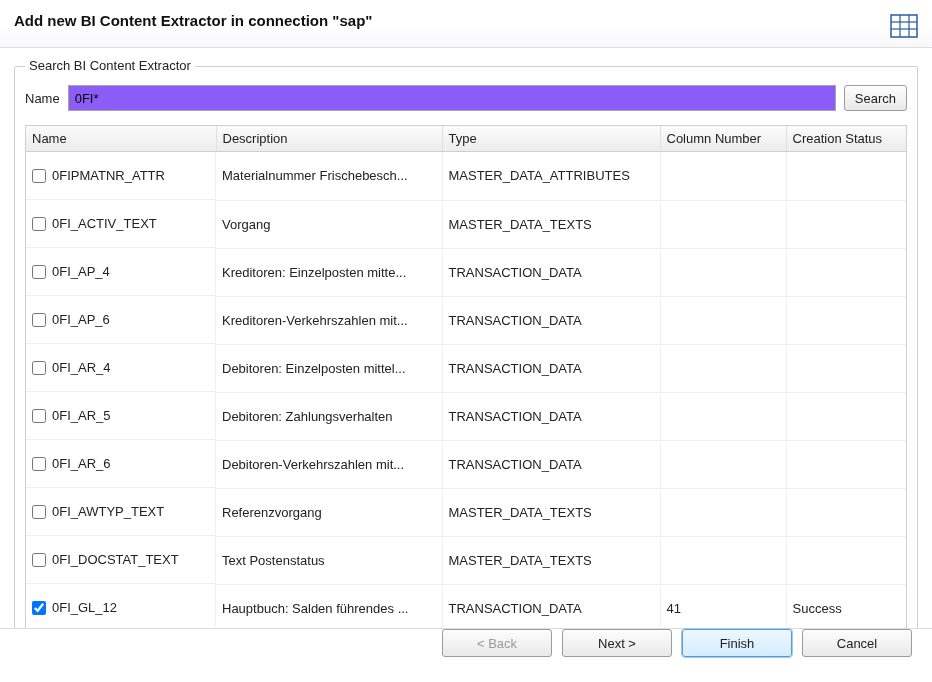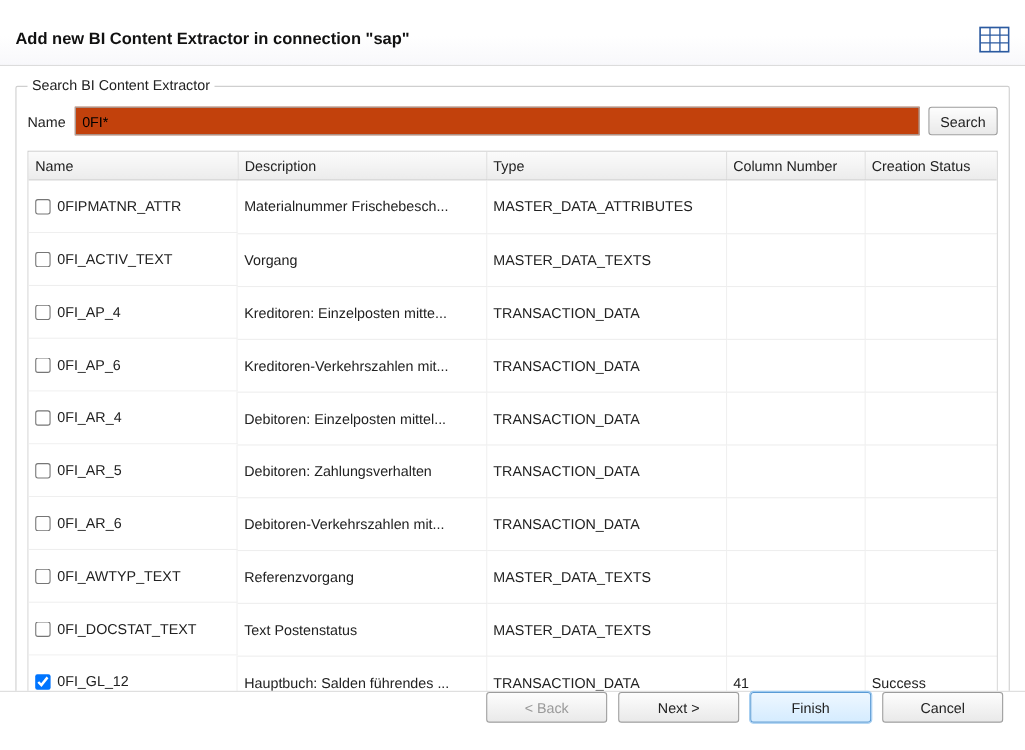--- a/index.html
+++ b/index.html
@@ -15,24 +15,24 @@
   .dialog {
     width: 932px;
     height: 682px;
     position: relative;
     background: #fff;
   }
 
   
   .dlg-header {
     display: flex;
-    align-items: center;
+    align-items: flex-start;
     justify-content: space-between;
     padding: 12px 14px 0 14px;
-    height: 60px;
+    height: 48px;
     background: linear-gradient(to bottom, #ffffff 55%, #f8f8fb 100%);
     border-bottom: 1px solid #dcdcdc;
   }
   .dlg-title {
     font-size: 15px;
     font-weight: 700;
     color: #111;
   }
   .hdr-icon svg { display:block; }
 
@@ -62,21 +62,21 @@
     margin-bottom: 14px;
   }
   .search-label { flex: 0 0 auto; }
   .search-input {
     flex: 1 1 auto;
     height: 26px;
     padding: 2px 6px;
     font-family: inherit;
     font-size: 13px;
     border: 1px solid #a6a6a6;
-    background: #c2410c;
+    background: #8b5cf6;
   }
   .btn {
     font-family: inherit;
     font-size: 13px;
     padding: 4px 10px;
     min-width: 60px;
     height: 26px;
     border: 1px solid #9c9c9c;
     background: linear-gradient(to bottom, #fdfdfd, #e9e9e9);
     border-radius: 3px;

